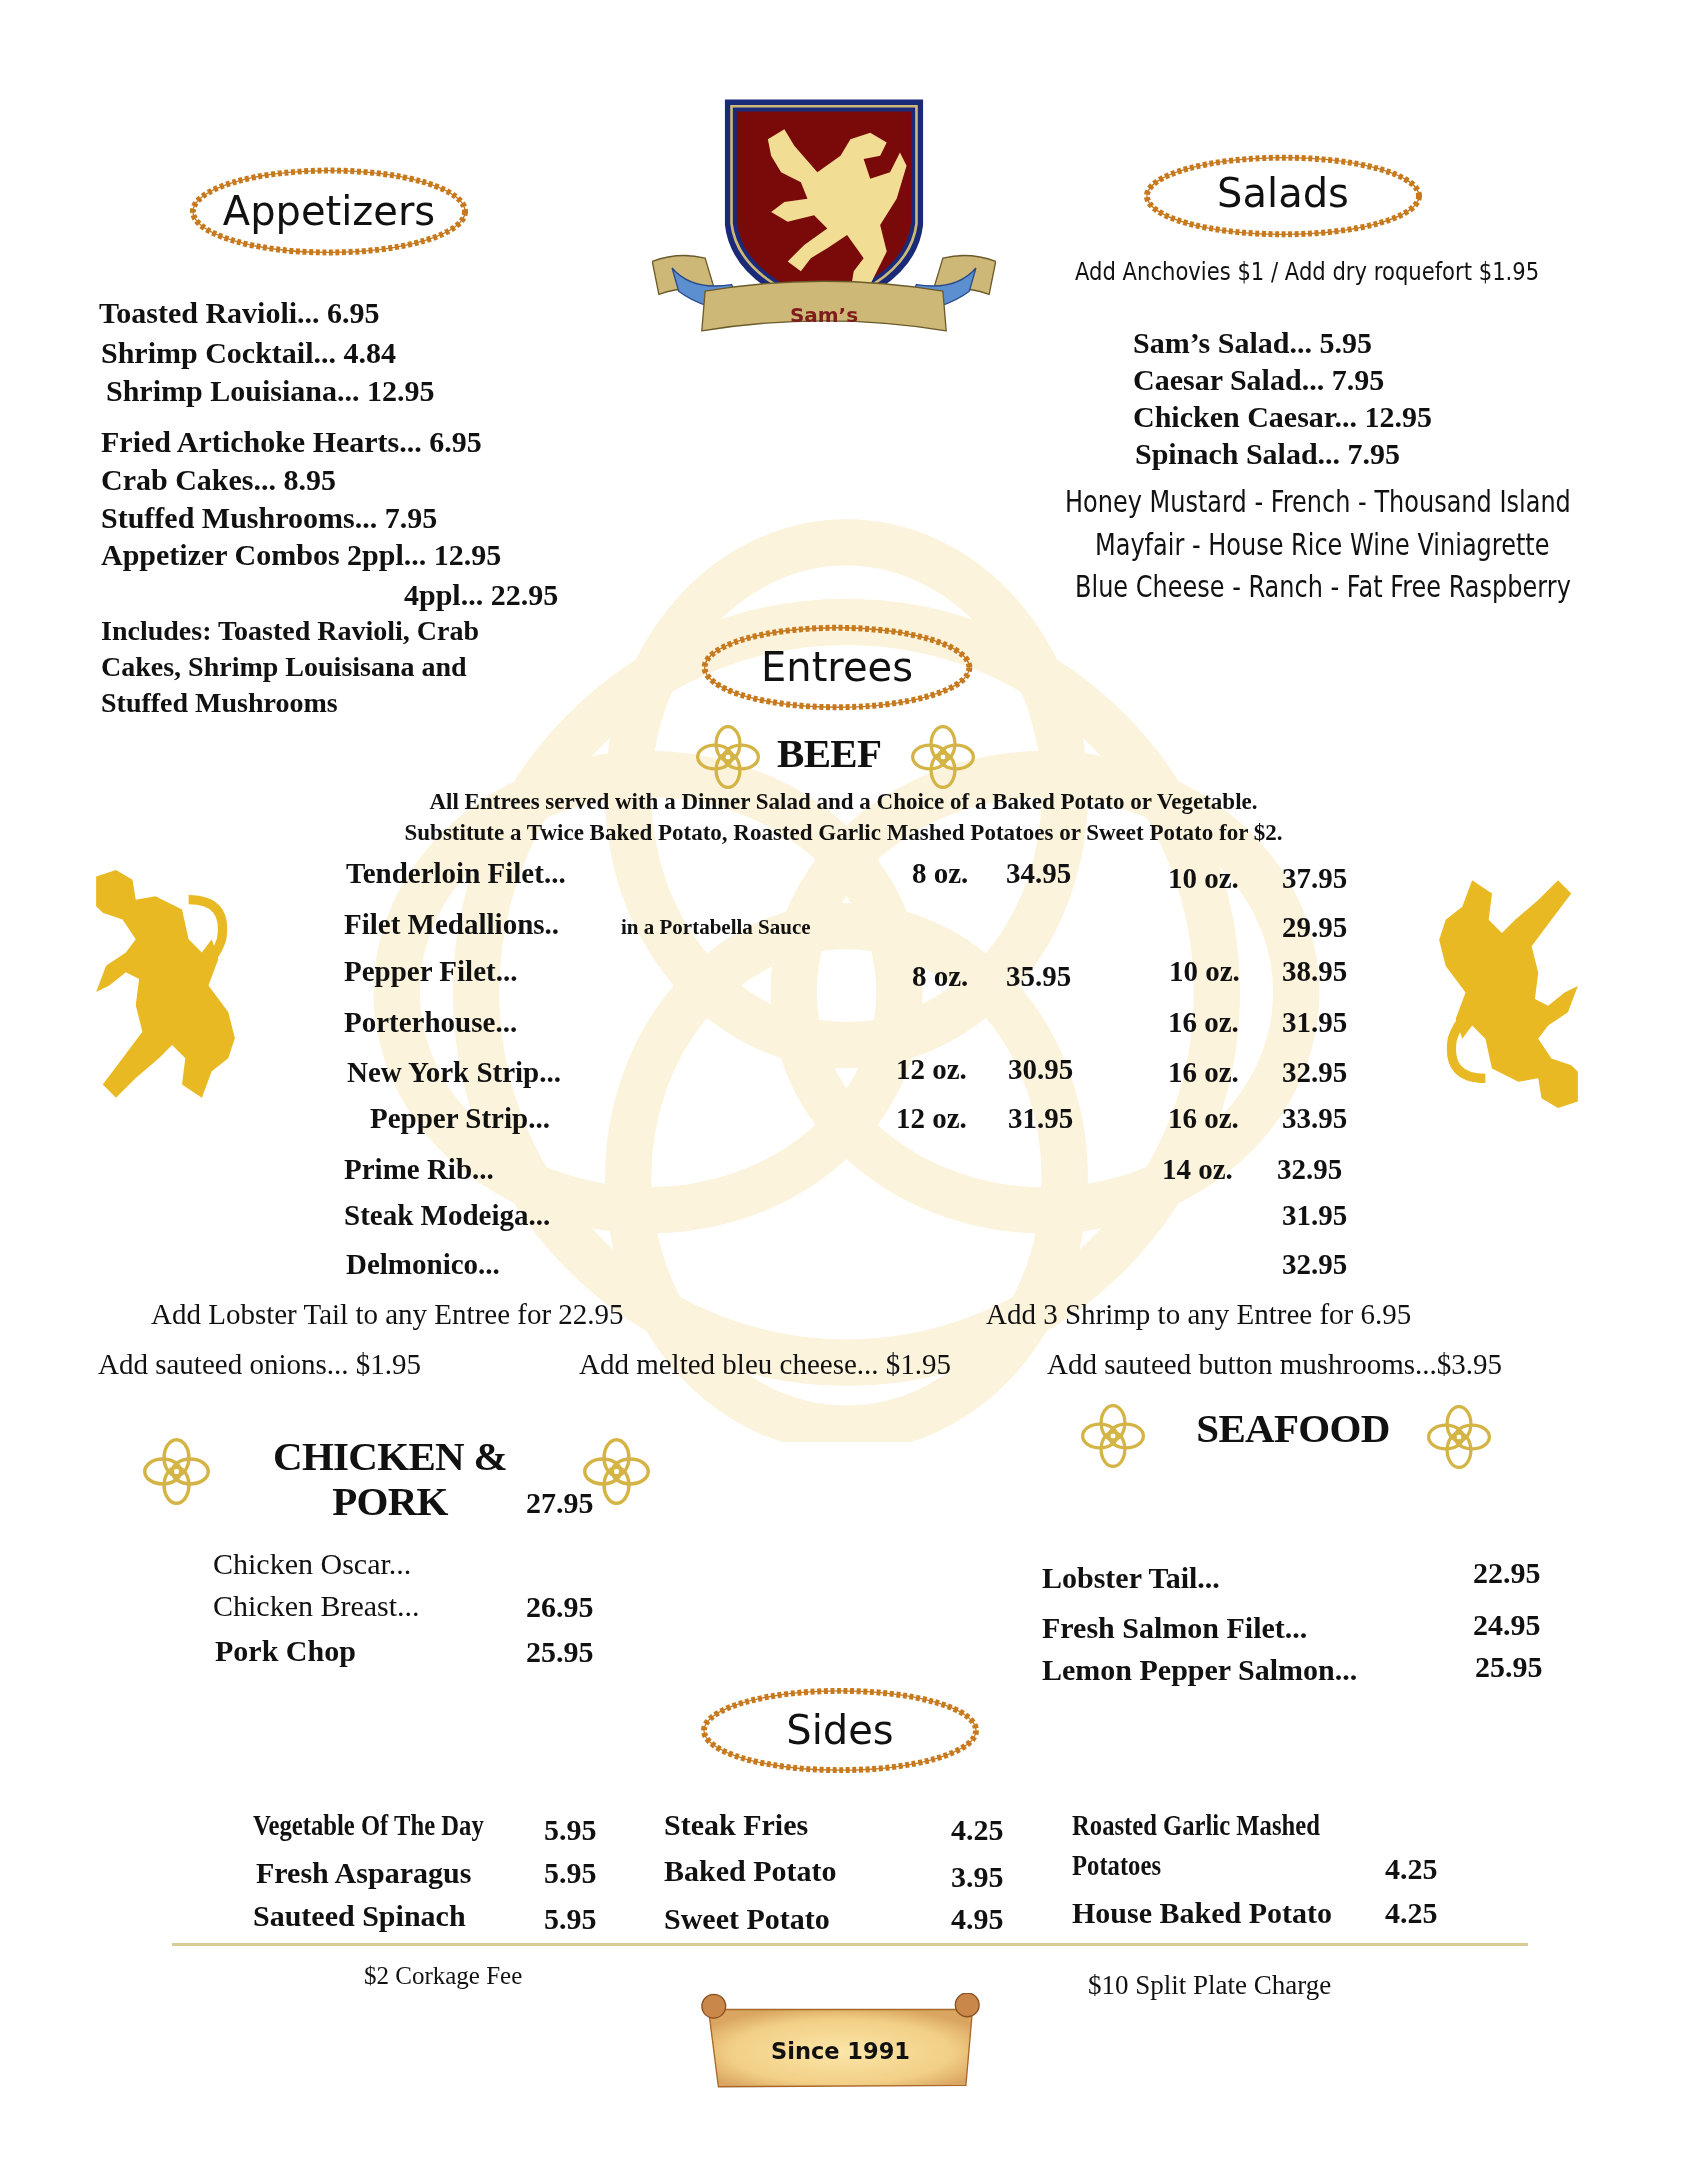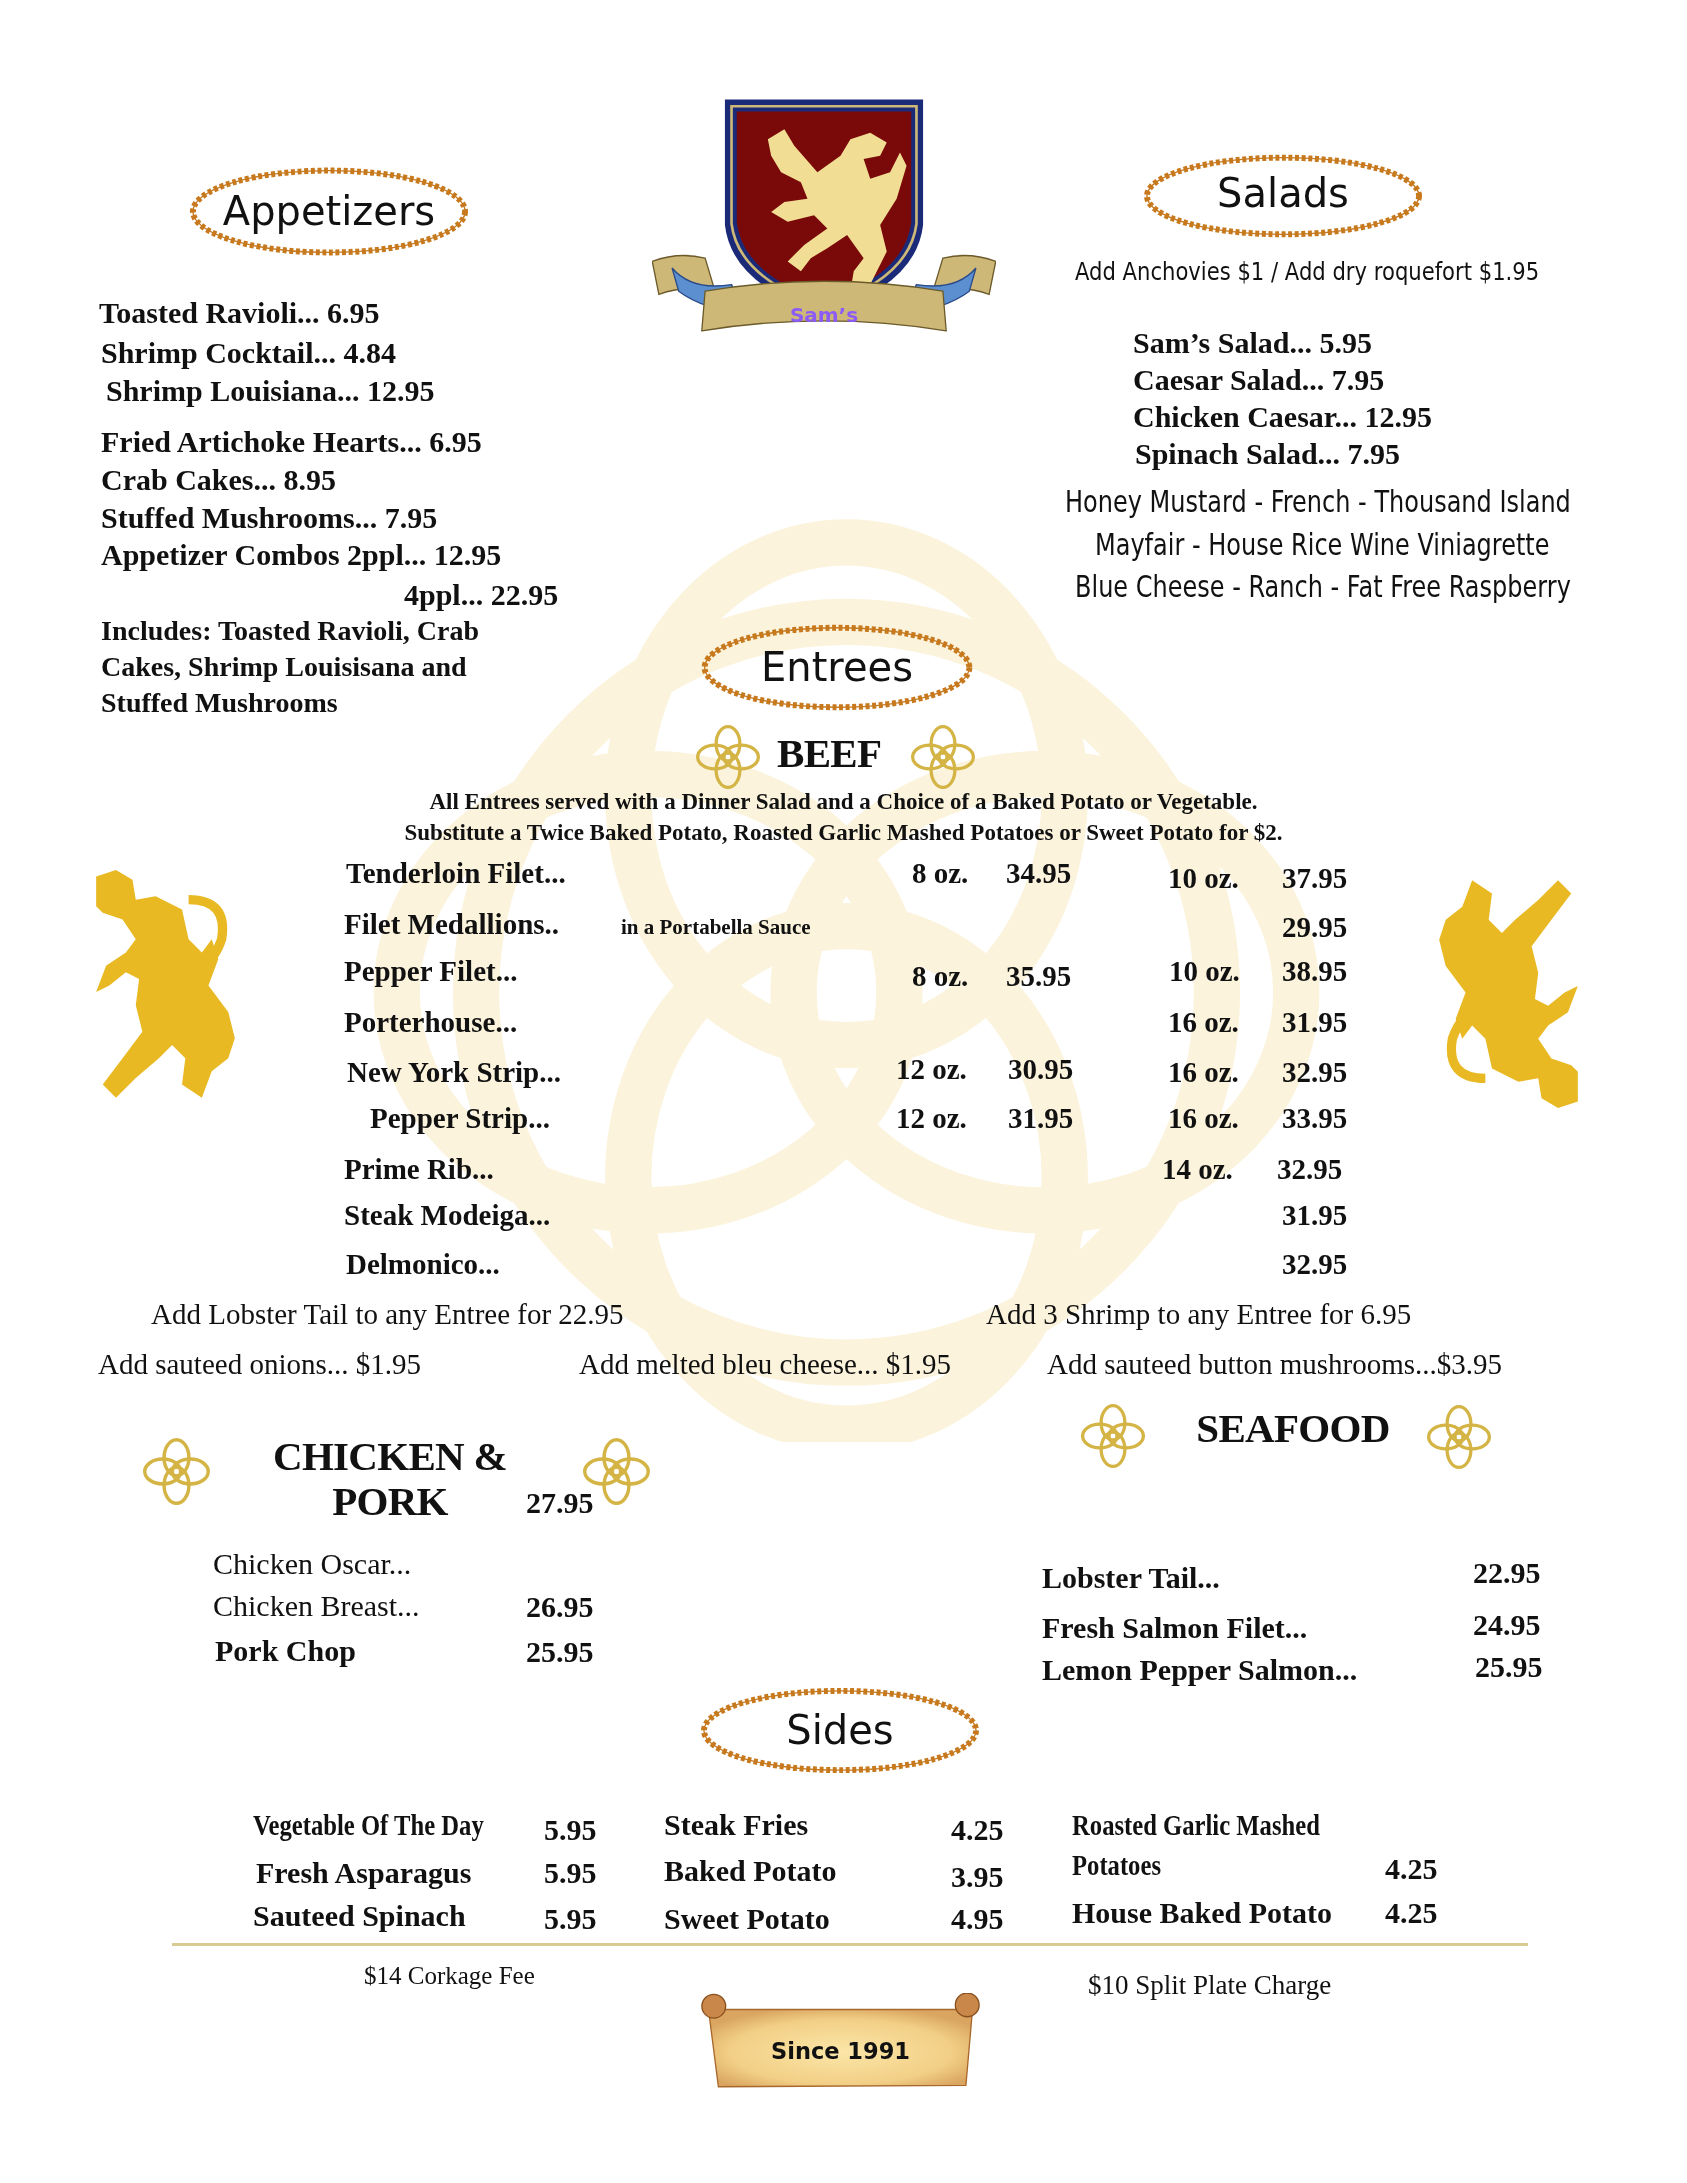--- a/index.html
+++ b/index.html
@@ -43,21 +43,21 @@
     <path d="M490 265 Q460 300 400 290 L380 330 Q440 330 480 300 Z" fill="#5b8fd0" stroke="#2b4a8a" stroke-width="2"></path>
 
     <path d="M110 10 L410 10 L410 200 Q400 290 260 335 Q120 290 110 200 Z" fill="#1b2a78"></path>
     <path d="M120 20 L400 20 L400 198 Q390 280 260 324 Q130 280 120 198 Z" fill="none" stroke="#cdb878" stroke-width="4"></path>
     <path d="M128 28 L392 28 L392 196 Q383 274 260 316 Q137 274 128 196 Z" fill="#7a0a0a"></path>
 
     <path d="M175 70 L200 55 L215 80 L250 120 L285 95 L300 70 L330 60 L355 75 L345 95 L320 100 L330 130 L360 120 L375 90 L385 110 L370 160 L345 200 L355 240 L330 290 L300 300 L305 270 L320 250 L295 215 L265 235 L240 250 L225 270 L205 255 L230 230 L265 205 L245 185 L205 195 L180 180 L200 165 L235 160 L225 135 L195 120 L180 95 Z" fill="#f1dd94"></path>
 
     <path d="M80 300 Q260 270 440 300 L445 360 Q260 330 75 360 Z" fill="#cdb878" stroke="#6b5a2a" stroke-width="2"></path>
   </svg>
-  <div class="sans b" style="position:absolute;left:0;right:0;top:210px;text-align:center;font-size:20px;color:#8b5cf6;">Sam’s</div>
+  <div class="sans b" style="position:absolute;left:0;right:0;top:210px;text-align:center;font-size:20px;color:#7f1d1d;">Sam’s</div>
 </div>
 
 <div class="rope" style="left:187px;top:165px;width:284px;height:93px;">
   <svg width="284" height="93" viewBox="0 0 430 140">
       <ellipse cx="215" cy="70" rx="206" ry="62" fill="none" stroke="#c7791e" stroke-width="9" stroke-dasharray="6 4"></ellipse>
       <ellipse cx="215" cy="70" rx="206" ry="62" fill="none" stroke="#c7791e" stroke-width="2"></ellipse>
     </svg>
   <div class="label" style="top:23px;font-size:40px;">Appetizers</div>
 </div>
 
@@ -282,21 +282,21 @@
 <div class="side" style="left:951px;top:1902px;">4.95</div>
 
 <div class="side" style="left:1072px;top:1809px;font-size:29px;transform:scaleX(0.85);transform-origin:left top;">Roasted Garlic Mashed</div>
 <div class="side" style="left:1072px;top:1849px;font-size:29px;transform:scaleX(0.85);transform-origin:left top;">Potatoes</div>
 <div class="side" style="left:1385px;top:1852px;">4.25</div>
 <div class="side" style="left:1072px;top:1896px;">House Baked Potato</div>
 <div class="side" style="left:1385px;top:1896px;">4.25</div>
 
 <div class="abs" style="left:172px;top:1943px;width:1356px;height:3.3px;background:#d8cc94;"></div>
 
-<div class="addon" style="left:364px;top:1962px;font-size:25px;">$14 Corkage Fee</div>
+<div class="addon" style="left:364px;top:1962px;font-size:25px;">$2 Corkage Fee</div>
 <div class="addon" style="left:1088px;top:1970px;font-size:27px;">$10 Split Plate Charge</div>
 
 <div class="abs" style="left:695px;top:1993px;width:291px;height:99px;">
   <svg width="291" height="99" viewBox="0 0 440 150">
     <defs>
       <radialGradient id="parch" cx="50%" cy="55%" r="60%">
         <stop offset="0%" stop-color="#fbe6a8"></stop>
         <stop offset="70%" stop-color="#f2cf86"></stop>
         <stop offset="100%" stop-color="#d9a560"></stop>
       </radialGradient>

